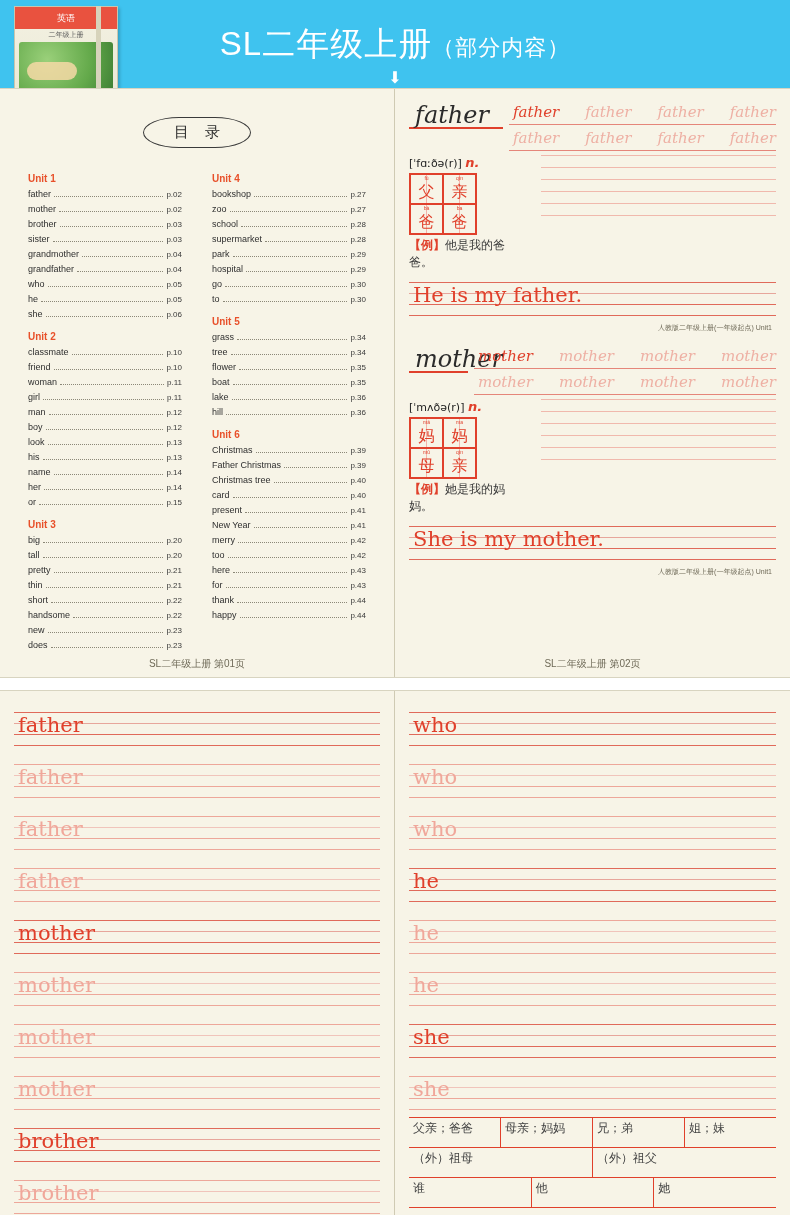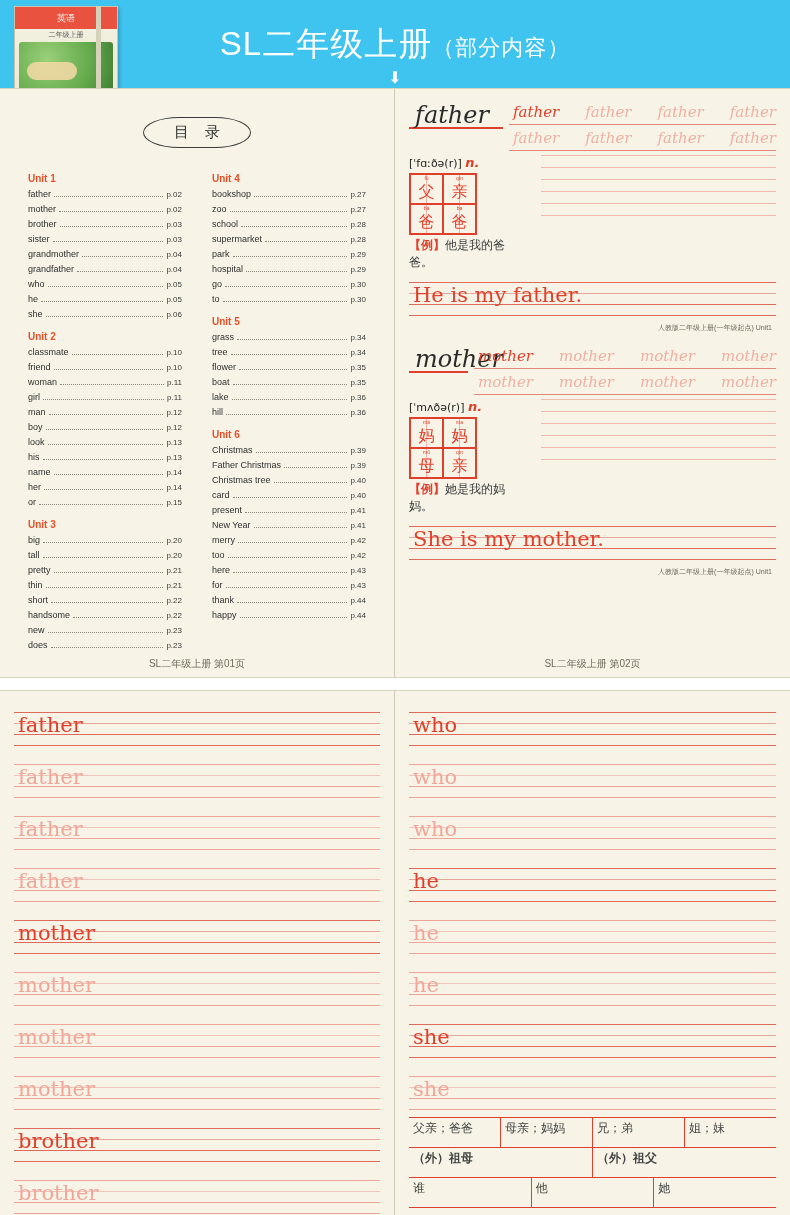--- a/index.html
+++ b/index.html
@@ -291,21 +291,21 @@
     height: 30px;
   }
   .dict-cell {
     flex: 1;
     border-right: 1px solid #e0402b;
     font-size: 12px;
     color: #444;
     padding: 2px 4px;
   }
   .dict-cell:last-child { border-right: none; }
-  .dict-cell.wide { flex: 2; font-weight: bold; }
+  .dict-cell.wide { flex: 2; }
 </style>
 </head>
 <body>
 
 <div class="page-wrap">
 
   <div class="banner">
     <div class="book-thumb">
       <div class="bt-top">英语</div>
       <div class="bt-sub">二年级上册</div>

